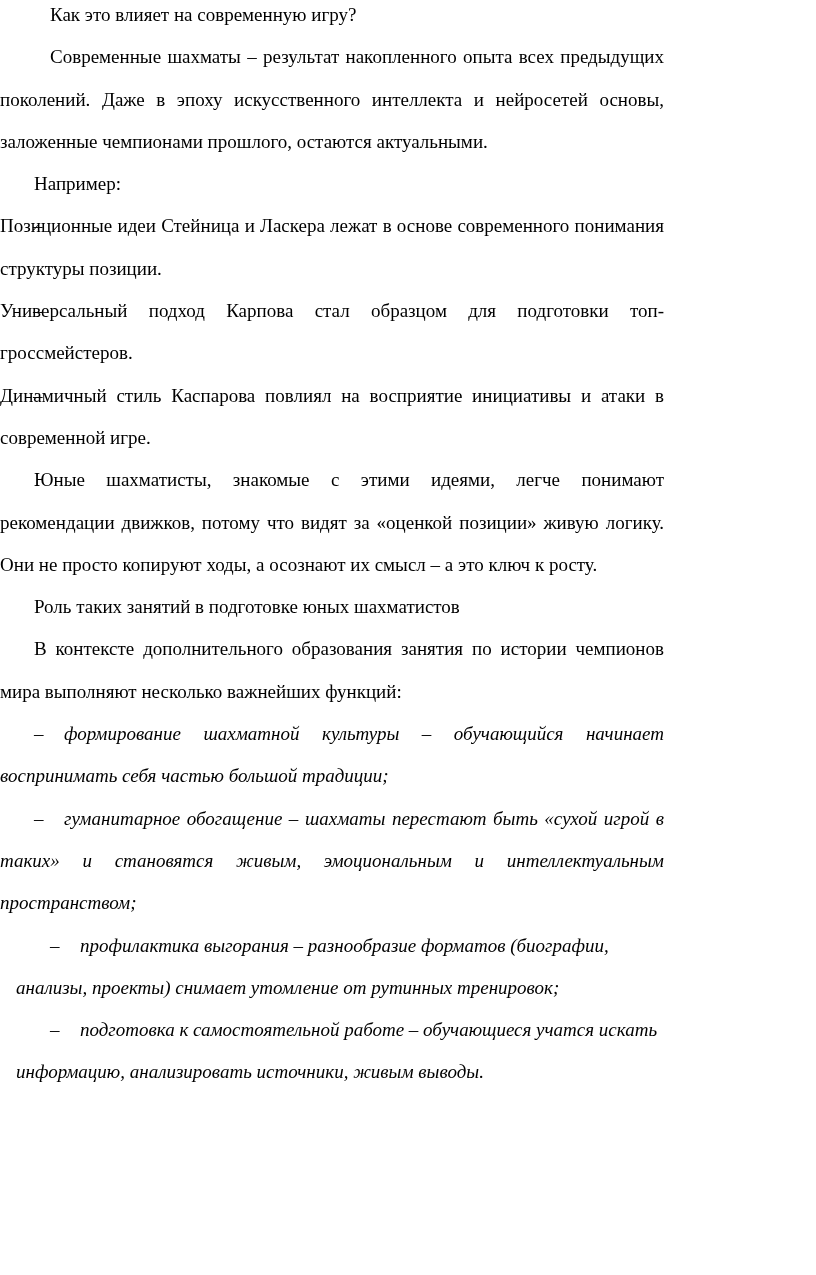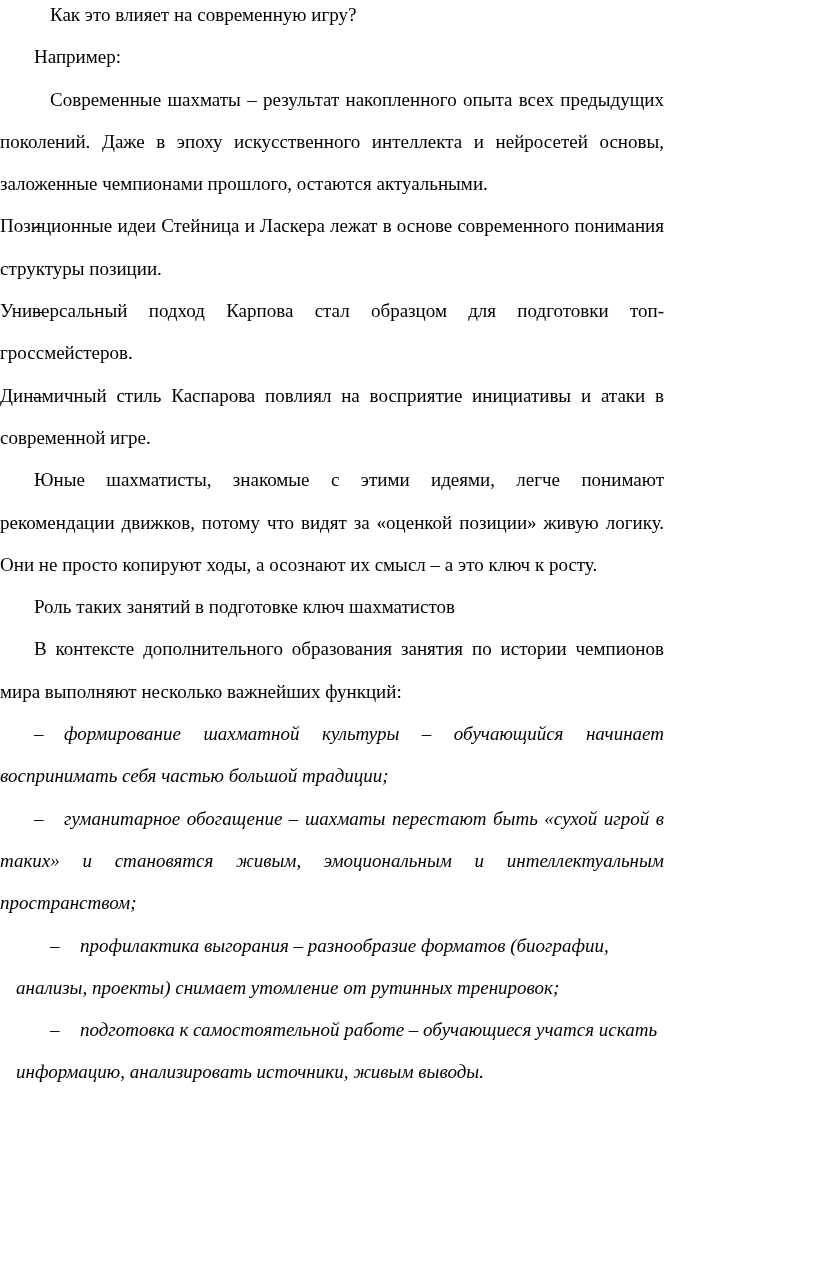--- a/index.html
+++ b/index.html
@@ -52,26 +52,26 @@
     width: 30px;
     text-indent: 0;
   }
 </style>
 </head>
 <body>
 
 <main class="page">
   <div class="page-inner" id="doc-content">
       <p class="para indent-lg">Как это влияет на современную игру?</p>
+      <p class="para indent-lg">Современные шахматы – результат накопленного опыта всех предыдущих поколений. Даже в эпоху искусственного интеллекта и нейросетей основы, заложенные чемпионами прошлого, остаются актуальными.</p>
       <p class="para indent-md">Например:</p>
-      <p class="para indent-lg">Современные шахматы – результат накопленного опыта всех предыдущих поколений. Даже в эпоху искусственного интеллекта и нейросетей основы, заложенные чемпионами прошлого, остаются актуальными.</p>
       <p class="para hang-item"><span class="hang-marker">–</span><span>Позиционные идеи Стейница и Ласкера лежат в основе современного понимания структуры позиции.</span></p>
       <p class="para hang-item"><span class="hang-marker">–</span><span>Универсальный подход Карпова стал образцом для подготовки топ-гроссмейстеров.</span></p>
       <p class="para hang-item"><span class="hang-marker">–</span><span>Динамичный стиль Каспарова повлиял на восприятие инициативы и атаки в современной игре.</span></p>
       <p class="para indent-md">Юные шахматисты, знакомые с этими идеями, легче понимают рекомендации движков, потому что видят за «оценкой позиции» живую логику. Они не просто копируют ходы, а осознают их смысл – а это ключ к росту.</p>
-      <p class="para indent-md">Роль таких занятий в подготовке ключ шахматистов</p>
+      <p class="para indent-md">Роль таких занятий в подготовке юных шахматистов</p>
       <p class="para indent-md">В контексте дополнительного образования занятия по истории чемпионов мира выполняют несколько важнейших функций:</p>
       <p class="para dash-item"><span class="dash-marker">–</span><span>формирование шахматной культуры – обучающийся начинает воспринимать себя частью большой традиции;</span></p>
       <p class="para dash-item"><span class="dash-marker">–</span><span>гуманитарное обогащение – шахматы перестают быть «сухой игрой в таких» и становятся живым, эмоциональным и интеллектуальным пространством;</span></p>
       <p class="para dash-item align-left"><span class="dash-marker">–</span><span>профилактика выгорания – разнообразие форматов (биографии, анализы, проекты) снимает утомление от рутинных тренировок;</span></p>
       <p class="para dash-item align-left"><span class="dash-marker">–</span><span>подготовка к самостоятельной работе – обучающиеся учатся искать информацию, анализировать источники, живым выводы.</span></p>
     </div>
 </main>
 
 </body></html>

